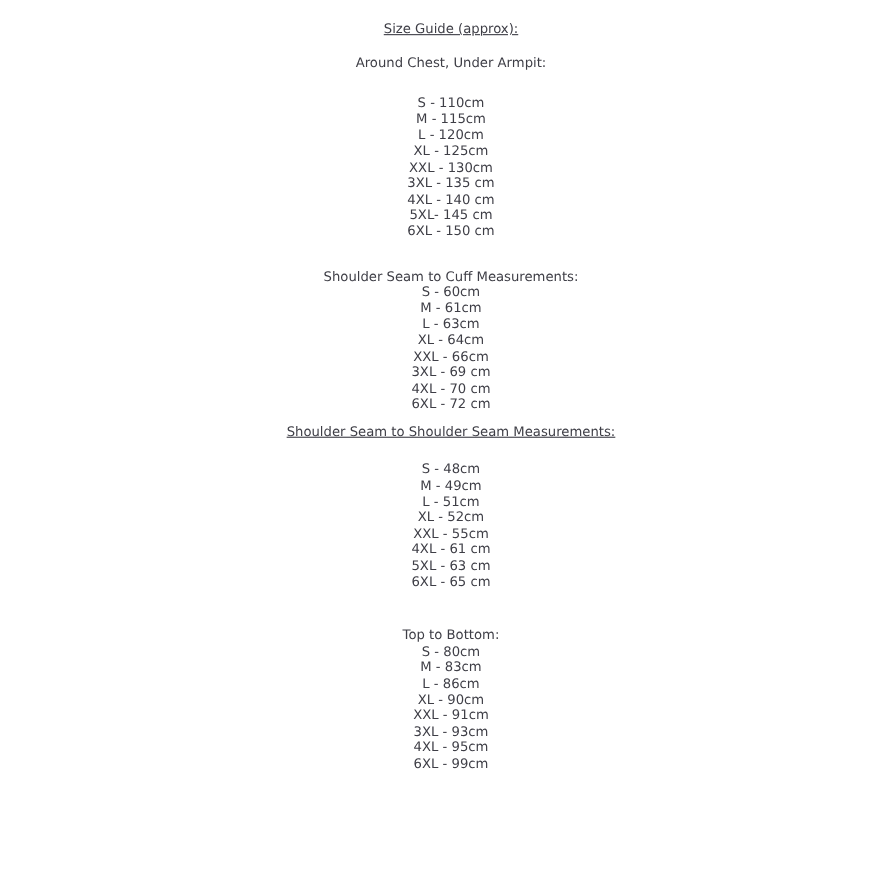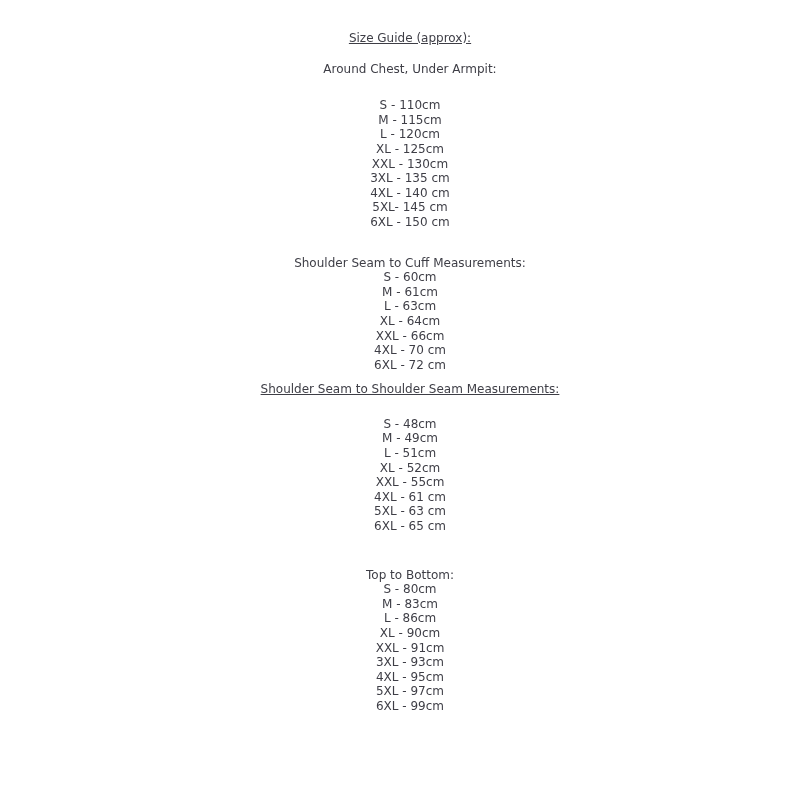--- a/index.html
+++ b/index.html
@@ -7,21 +7,21 @@
     padding: 0;
     background: #ffffff;
     width: 800px;
     height: 800px;
     overflow: hidden;
   }
   .doc {
     box-sizing: border-box;
     margin-left: 20px;
     width: 780px;
-    padding-top: 31px;
+    padding-top: 19px;
     text-align: center;
     font-family: "DejaVu Sans", "Liberation Sans", sans-serif;
     font-size: 12px;
     line-height: 14.6px;
     color: #3e3e46;
   }
   .title {
     text-decoration: underline;
     margin: 0;
   }
@@ -55,20 +55,21 @@
     </div>
 
   <div class="sec-2">
     <div class="hdr">Shoulder Seam to Cuff Measurements:</div>
     <div>
         <div class="size-line">S - 60cm</div>
         <div class="size-line">M - 61cm</div>
         <div class="size-line">L - 63cm</div>
         <div class="size-line">XL - 64cm</div>
         <div class="size-line">XXL - 66cm</div>
+        <div class="size-line">3XL - 69 cm</div>
         <div class="size-line">4XL - 70 cm</div>
         <div class="size-line">6XL - 72 cm</div>
       </div>
   </div>
 
   <div class="hdr hdr-3">Shoulder Seam to Shoulder Seam Measurements:</div>
 
   <div class="list-3">
       <div class="size-line">S - 48cm</div>
       <div class="size-line">M - 49cm</div>
@@ -83,18 +84,17 @@
   <div class="sec-4">
     <div class="hdr">Top to Bottom:</div>
     <div>
         <div class="size-line">S - 80cm</div>
         <div class="size-line">M - 83cm</div>
         <div class="size-line">L - 86cm</div>
         <div class="size-line">XL - 90cm</div>
         <div class="size-line">XXL - 91cm</div>
         <div class="size-line">3XL - 93cm</div>
         <div class="size-line">4XL - 95cm</div>
-        <div class="size-line">5XL - 97cm</div>
         <div class="size-line">6XL - 99cm</div>
       </div>
   </div>
 
 </div>
 
 </body></html>

